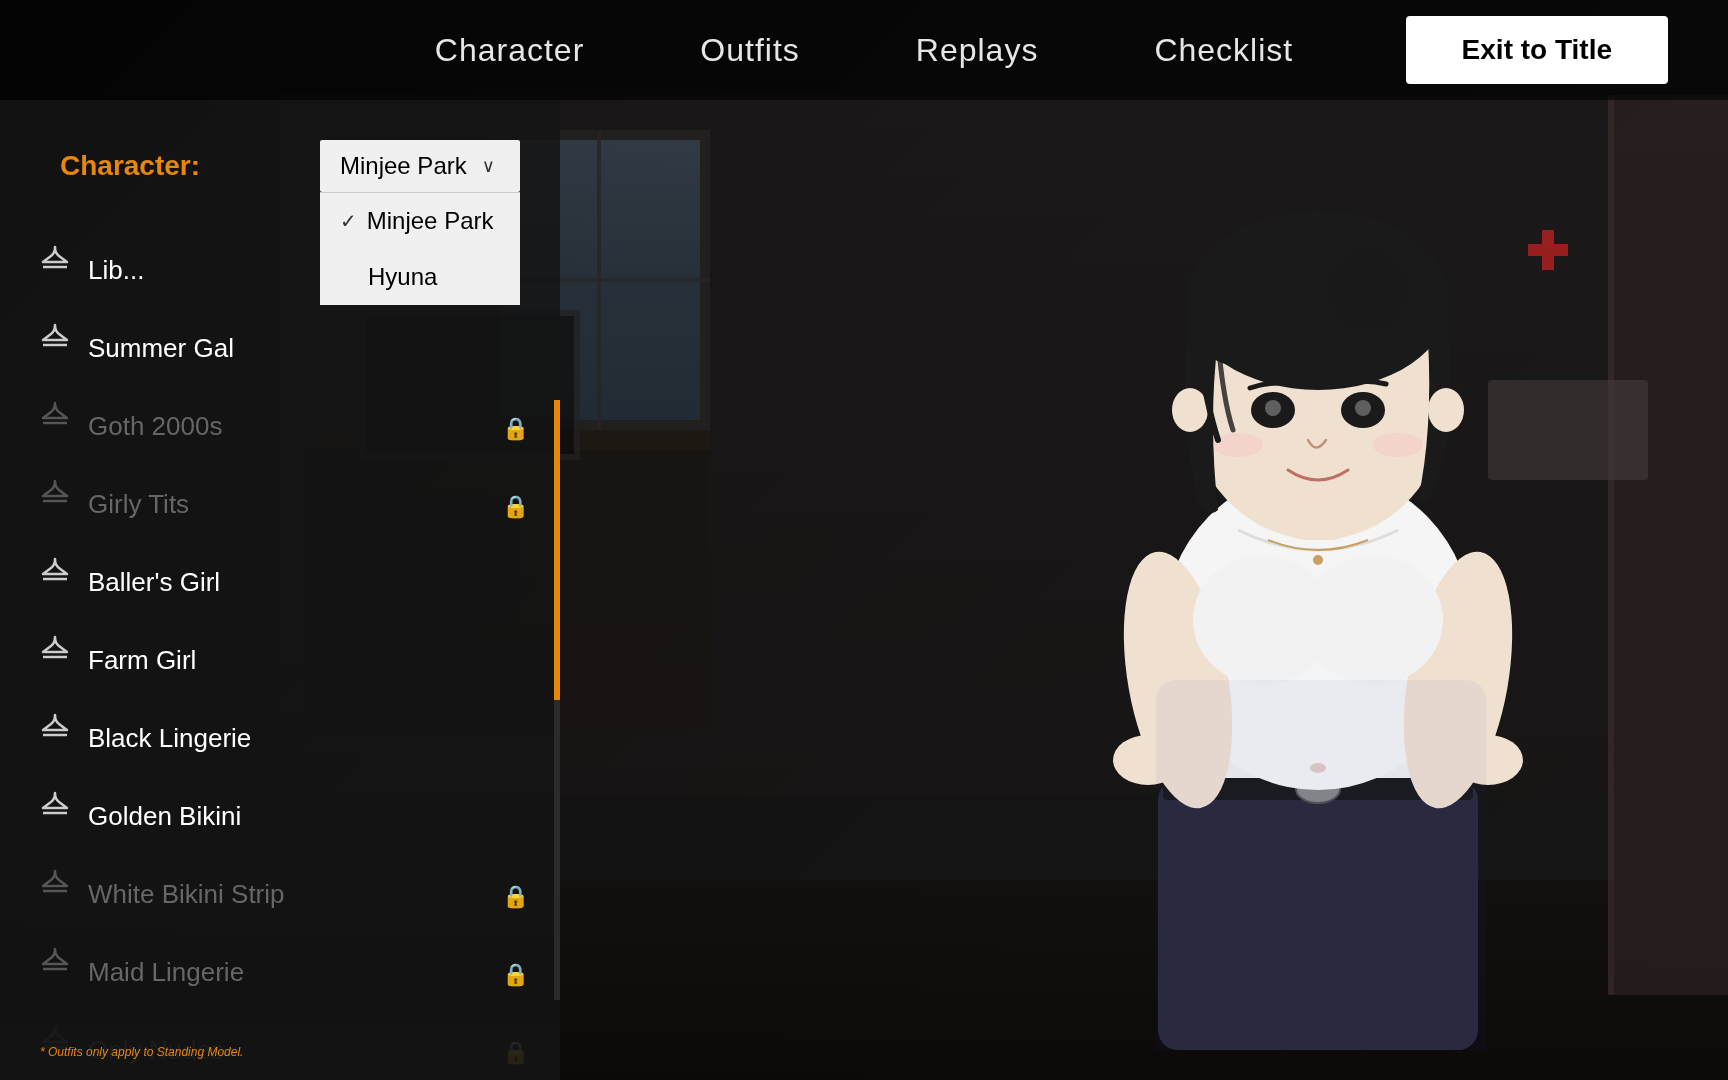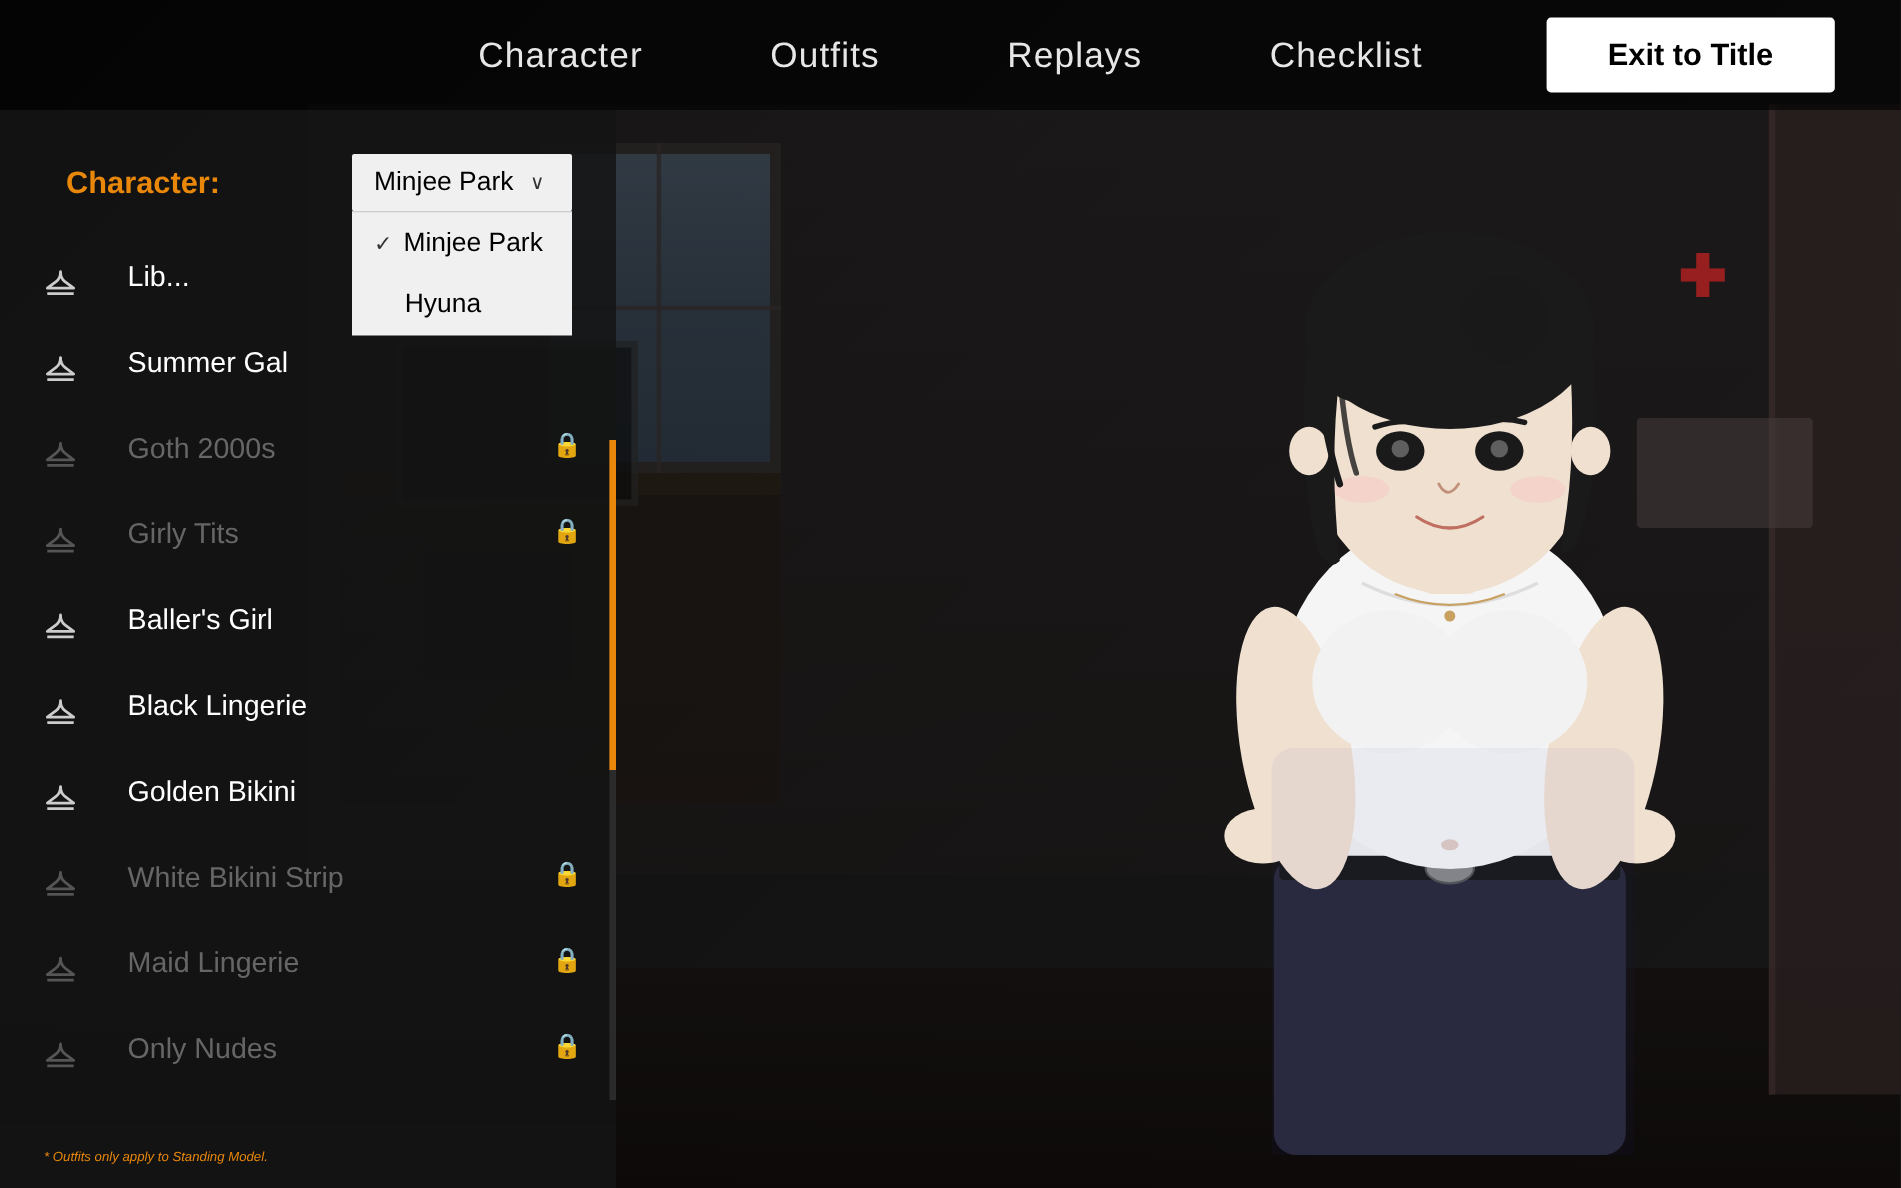--- a/index.html
+++ b/index.html
@@ -136,23 +136,23 @@
     }
 
     .dropdown-item .check {
       color: #333;
       font-size: 20px;
     }
 
     
     .outfit-item {
       display: flex;
-      align-items: flex-start;
+      align-items: flex-end;
       padding: 14px 30px 14px 30px;
-      gap: 36px;
+      gap: 8px;
       cursor: pointer;
       position: relative;
     }
 
     .outfit-icon {
       width: 50px;
       height: 50px;
       display: flex;
       align-items: center;
       justify-content: center;
@@ -435,20 +435,29 @@
     <div class="outfit-item">
       <div class="outfit-icon active">
         <svg width="36" height="36" viewBox="0 0 36 36">
             <path d="M18 4 Q18 10 14 13 L6 19 H30 L22 13 Q18 10 18 4Z" fill="none" stroke="#ccc" stroke-width="2.5" stroke-linejoin="round"></path>
             <line x1="6" y1="24" x2="30" y2="24" stroke="#ccc" stroke-width="2.5"></line>
           </svg>
       </div>
       <span class="outfit-name">Baller's Girl</span>
     </div>
 
+    <div class="outfit-item">
+      <div class="outfit-icon active">
+        <svg width="36" height="36" viewBox="0 0 36 36">
+            <path d="M18 4 Q18 10 14 13 L6 19 H30 L22 13 Q18 10 18 4Z" fill="none" stroke="#ccc" stroke-width="2.5" stroke-linejoin="round"></path>
+            <line x1="6" y1="24" x2="30" y2="24" stroke="#ccc" stroke-width="2.5"></line>
+          </svg>
+      </div>
+      <span class="outfit-name">Farm Girl</span>
+    </div>
 
     <div class="outfit-item">
       <div class="outfit-icon active">
         <svg width="36" height="36" viewBox="0 0 36 36">
             <path d="M18 4 Q18 10 14 13 L6 19 H30 L22 13 Q18 10 18 4Z" fill="none" stroke="#ccc" stroke-width="2.5" stroke-linejoin="round"></path>
             <line x1="6" y1="24" x2="30" y2="24" stroke="#ccc" stroke-width="2.5"></line>
           </svg>
       </div>
       <span class="outfit-name">Black Lingerie</span>
     </div>

